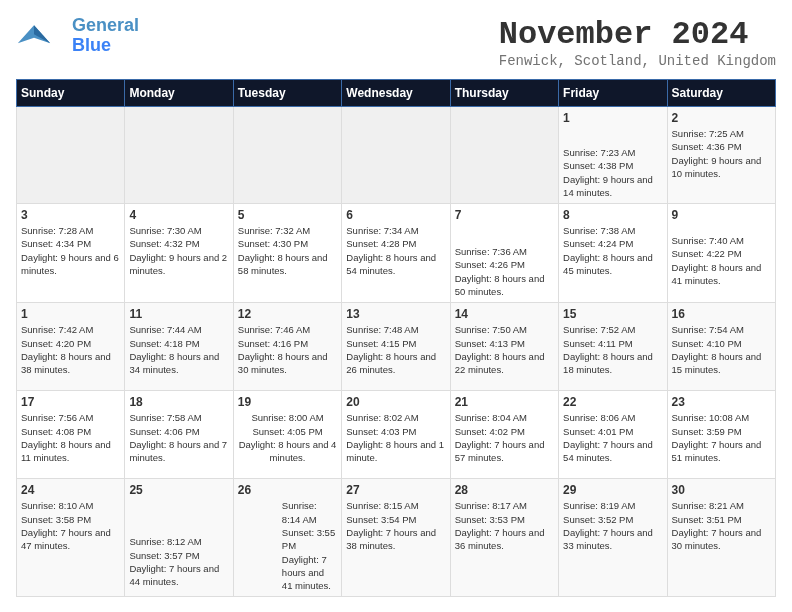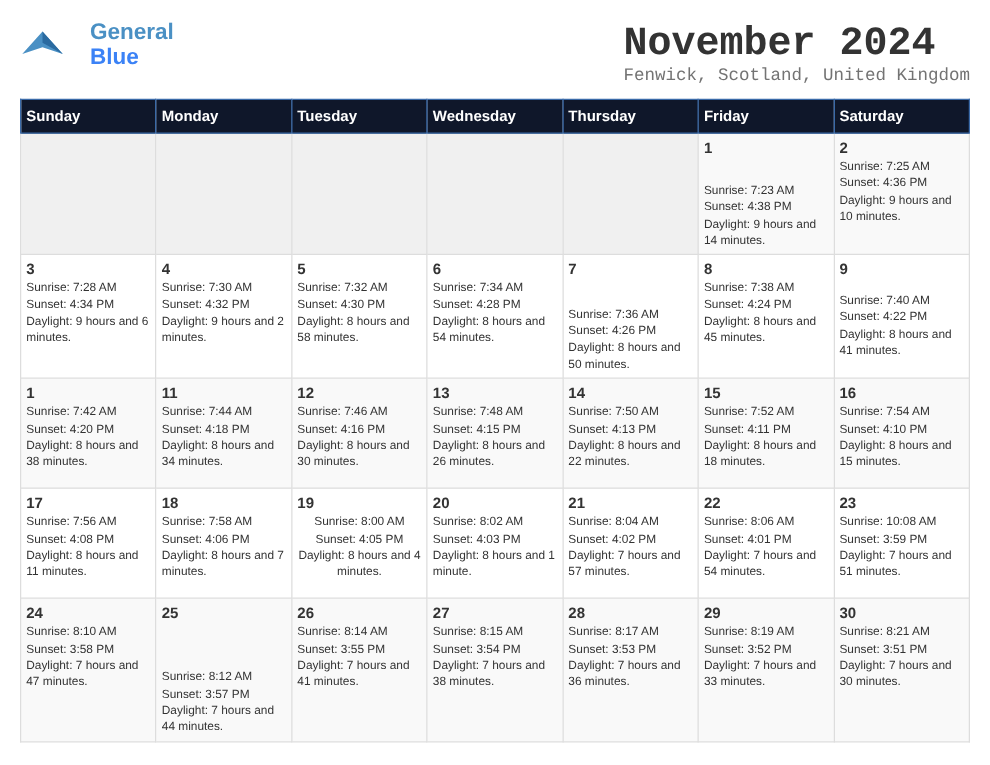--- a/index.html
+++ b/index.html
@@ -283,21 +283,21 @@
 Daylight: 7 hours and 47 minutes.</div>
         </td>
         <td>
           <span class="day-num">25</span>
           <div class="day-info" style="white-space: pre-line; margin-top: 38px;">Sunrise: 8:12 AM
 Sunset: 3:57 PM
 Daylight: 7 hours and 44 minutes.</div>
         </td>
         <td>
           <span class="day-num">26</span>
-          <div class="day-info" style="white-space: pre-line;">Sunrise: 8:14 AM
+          <div class="day-info" style="white-space: pre-line; margin-left: 44px;">Sunrise: 8:14 AM
 Sunset: 3:55 PM
 Daylight: 7 hours and 41 minutes.</div>
         </td>
         <td>
           <span class="day-num">27</span>
           <div class="day-info" style="white-space: pre-line;">Sunrise: 8:15 AM
 Sunset: 3:54 PM
 Daylight: 7 hours and 38 minutes.</div>
         </td>
         <td>

